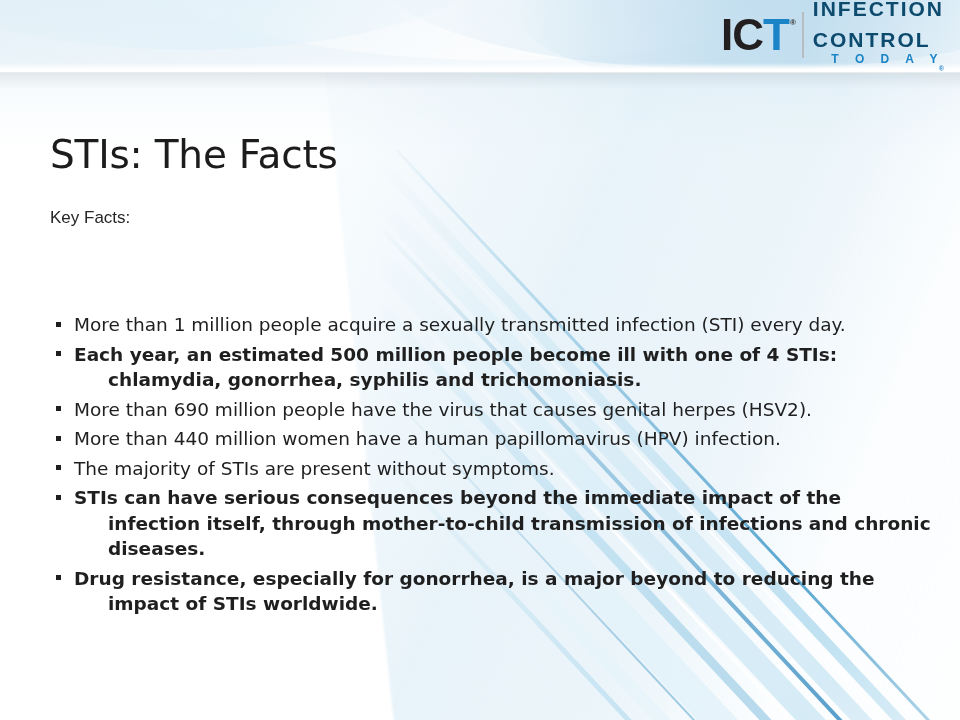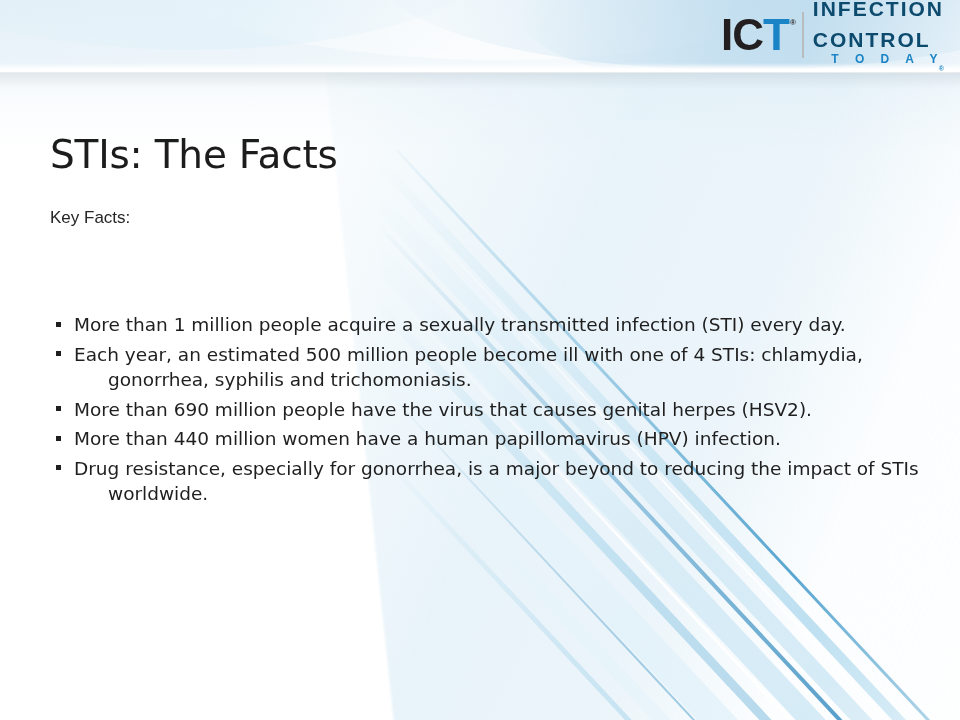--- a/index.html
+++ b/index.html
@@ -235,20 +235,21 @@
   
   .bullet.wrap .btext {
     text-indent: 0;
   }
   .bullet.wrap {
     padding-left: 20px;
   }
   .bullet.wrap .btext {
     padding-left: 34px;
     text-indent: -34px;
+    font-weight: bold;
   }
 </style>
 </head>
 <body>
 
 <div class="slide">
 
   <div class="bg-base"></div>
   <div class="bg-wash"></div>
 
@@ -308,20 +309,28 @@
         <span class="btext">Each year, an estimated 500 million people become ill with one of 4 STIs: chlamydia, gonorrhea, syphilis and trichomoniasis.</span>
       </li>
       <li class="bullet">
         <span class="marker"></span>
         <span class="btext">More than 690 million people have the virus that causes genital herpes (HSV2).</span>
       </li>
       <li class="bullet">
         <span class="marker"></span>
         <span class="btext">More than 440 million women have a human papillomavirus (HPV) infection.</span>
       </li>
+      <li class="bullet">
+        <span class="marker"></span>
+        <span class="btext">The majority of STIs are present without symptoms.</span>
+      </li>
+      <li class="bullet wrap">
+        <span class="marker"></span>
+        <span class="btext">STIs can have serious consequences beyond the immediate impact of the infection itself, through mother-to-child transmission of infections and chronic diseases.</span>
+      </li>
       <li class="bullet wrap">
         <span class="marker"></span>
         <span class="btext">Drug resistance, especially for gonorrhea, is a major beyond to reducing the impact of STIs worldwide.</span>
       </li>
     </ul>
   </div>
 
 </div>
 
 </body></html>

